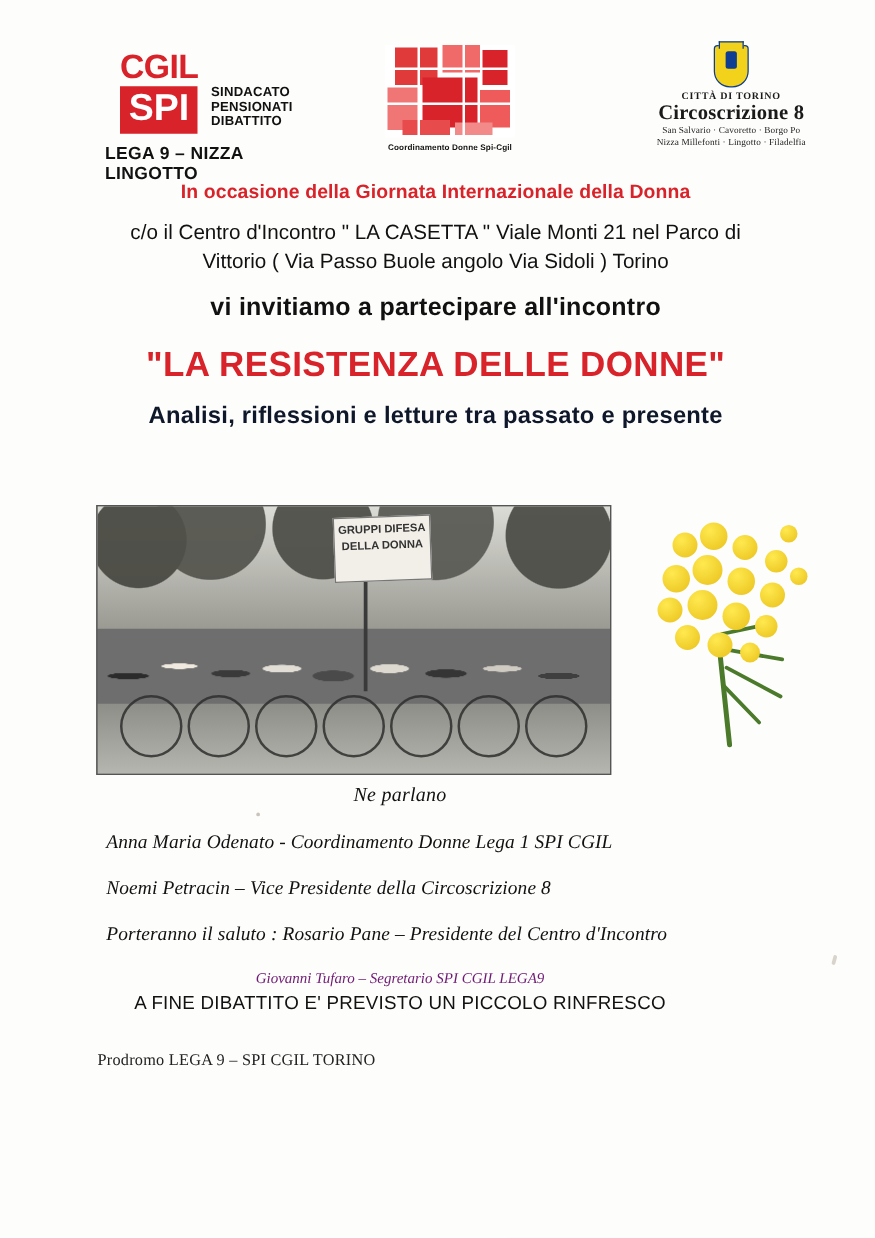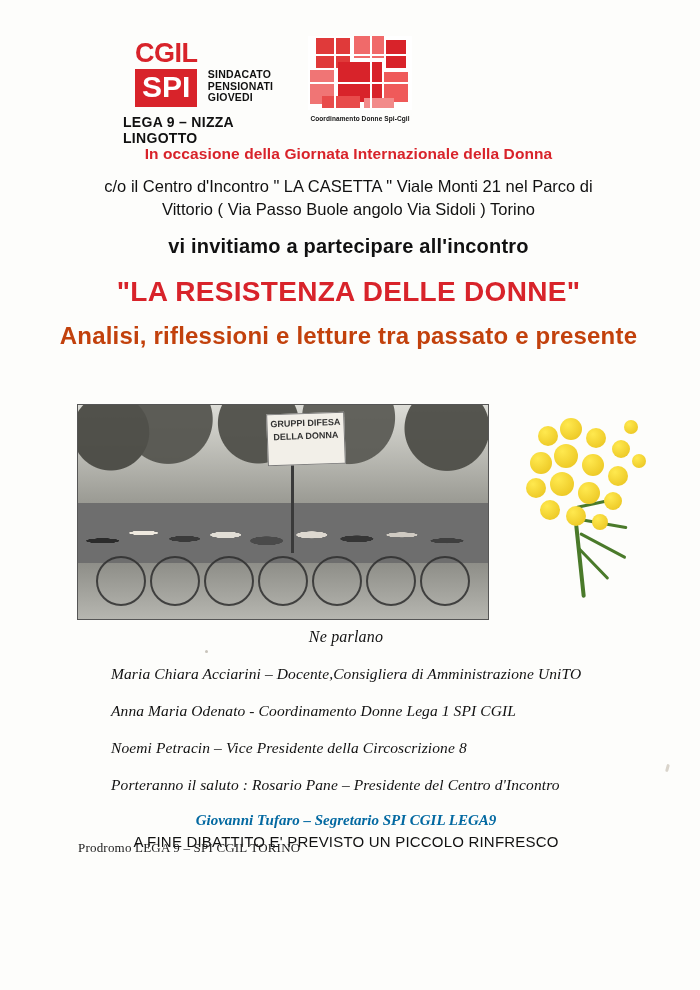--- a/index.html
+++ b/index.html
@@ -28,21 +28,20 @@
     width: 700px;
     height: 110px;
   }
 
   
   .logo-cgil {
     position: absolute;
     left: 80px;
     top: 4px;
     width: 180px;
-    margin-left: 39px;
   }
   .cgil-word {
     font-family: "Liberation Sans", sans-serif;
     font-weight: bold;
     font-size: 27px;
     color: #d8232a;
     letter-spacing: -0.5px;
     line-height: 1;
     margin: 0 0 2px 16px;
   }
@@ -202,23 +201,23 @@
     margin-bottom: 18px;
   }
   .line-title {
     color: #d8232a;
     font-weight: bold;
     font-size: 28px;
     letter-spacing: 0.3px;
     margin-bottom: 14px;
   }
   .line-subtitle {
-    color: #c2410c;
-    font-weight: bold;
-    font-size: 24px;
+    color: #0f172a;
+    font-weight: bold;
+    font-size: 19px;
     letter-spacing: 0.2px;
     margin-bottom: 6px;
   }
 
   
   .media {
     position: absolute;
     top: 404px;
     left: 0;
     width: 700px;
@@ -340,43 +339,42 @@
   }
 
   
   .speakers {
     position: absolute;
     top: 628px;
     left: 0;
     width: 640px;
     text-align: center;
     font-family: "Liberation Serif", serif;
-    margin-left: 26px;
   }
   .sp-head {
     font-size: 16px;
     font-style: italic;
     color: #111;
     margin-bottom: 18px;
     letter-spacing: 0.2px;
   }
   .sp-row {
     font-size: 15.5px;
     font-style: italic;
     color: #111;
     line-height: 20px;
     margin-bottom: 17px;
     letter-spacing: 0.1px;
   }
   .sp-row.indent { text-align: left; padding-left: 85px; }
   .sp-last {
-    font-size: 15px;
+    font-size: 12px;
     font-style: italic;
-    font-weight: bold;
-    color: #0369a1;
+    font-weight: normal;
+    color: #701a75;
     margin-top: 6px;
   }
   .sp-final {
     font-family: "Liberation Sans", sans-serif;
     font-size: 15px;
     color: #111;
     letter-spacing: 0.2px;
     margin-top: 4px;
   }
   .footnote {
@@ -413,21 +411,21 @@
 
   <div class="header">
 
     <div class="logo-cgil">
       <div class="cgil-word">CGIL</div>
       <div>
         <span class="spi-box">SPI</span>
         <span class="cgil-sub">
           <span>SINDACATO</span><br>
           <span>PENSIONATI</span><br>
-          <span>GIOVEDI</span>
+          <span>DIBATTITO</span>
         </span>
       </div>
       <div class="cgil-lega">LEGA 9 – NIZZA LINGOTTO</div>
     </div>
 
     <div class="logo-center">
       <div class="mondrian">
         <i style="left:8px;  top:2px;  width:34px; height:30px; background:#e03a3a;"></i>
         <i style="left:46px; top:0px;  width:30px; height:22px; background:#f06a6a;"></i>
         <i style="left:78px; top:4px;  width:20px; height:28px; background:#d8232a;"></i>
@@ -437,20 +435,27 @@
         <i style="left:14px; top:60px; width:38px; height:12px; background:#e84b4b;"></i>
         <i style="left:56px; top:62px; width:30px; height:10px; background:#f28a8a;"></i>
         <i style="left:0px;  top:18px; width:100px; height:2px; background:#ffffff;"></i>
         <i style="left:0px;  top:46px; width:100px; height:2px; background:#ffffff;"></i>
         <i style="left:26px; top:0px;  width:2px;  height:74px; background:#ffffff;"></i>
         <i style="left:62px; top:0px;  width:2px;  height:74px; background:#ffffff;"></i>
       </div>
       <div class="caption">Coordinamento Donne Spi-Cgil</div>
     </div>
 
+    <div class="logo-right">
+      <div class="crest"></div>
+      <div class="citta">CITTÀ DI TORINO</div>
+      <div class="circ">Circoscrizione 8</div>
+      <div class="circ-line">San Salvario  ·  Cavoretto  ·  Borgo Po</div>
+      <div class="circ-line">Nizza Millefonti  ·  Lingotto  ·  Filadelfia</div>
+    </div>
   </div>
 
   <div class="content">
     <div class="line-occasione">In occasione della Giornata Internazionale della Donna</div>
     <div class="line-place">
       <span>c/o il Centro d'Incontro " LA CASETTA " Viale Monti 21 nel Parco di</span><br>
       <span>Vittorio ( Via Passo Buole angolo Via Sidoli )   Torino</span>
     </div>
     <div class="line-invito">vi invitiamo a partecipare all'incontro</div>
     <div class="line-title">"LA RESISTENZA DELLE DONNE"</div>
@@ -498,21 +503,20 @@
       <div class="ball" style="left:46px; top:92px;  width:20px; height:20px;"></div>
       <div class="ball" style="left:72px; top:100px; width:16px; height:16px;"></div>
       <div class="ball" style="left:104px; top:6px;  width:14px; height:14px;"></div>
       <div class="ball" style="left:112px; top:40px; width:14px; height:14px;"></div>
     </div>
     <div class="speck"></div>
   </div>
 
   <div class="speakers">
     <div class="sp-head">Ne parlano</div>
-    <div class="sp-row indent">Maria Chiara Acciarini – Docente,Consigliera di Amministrazione UniTO</div>
     <div class="sp-row indent">Anna Maria Odenato - Coordinamento Donne Lega 1 SPI CGIL</div>
     <div class="sp-row indent">Noemi Petracin – Vice Presidente della Circoscrizione 8</div>
     <div class="sp-row indent">Porteranno il saluto : Rosario Pane – Presidente del Centro d'Incontro</div>
     <div class="sp-last">Giovanni Tufaro – Segretario SPI CGIL LEGA9</div>
     <div class="sp-final">A FINE DIBATTITO E' PREVISTO UN PICCOLO RINFRESCO</div>
   </div>
 
   <div class="footnote">Prodromo LEGA 9 – SPI CGIL TORINO</div>
   <div class="dot-art"></div>
 

